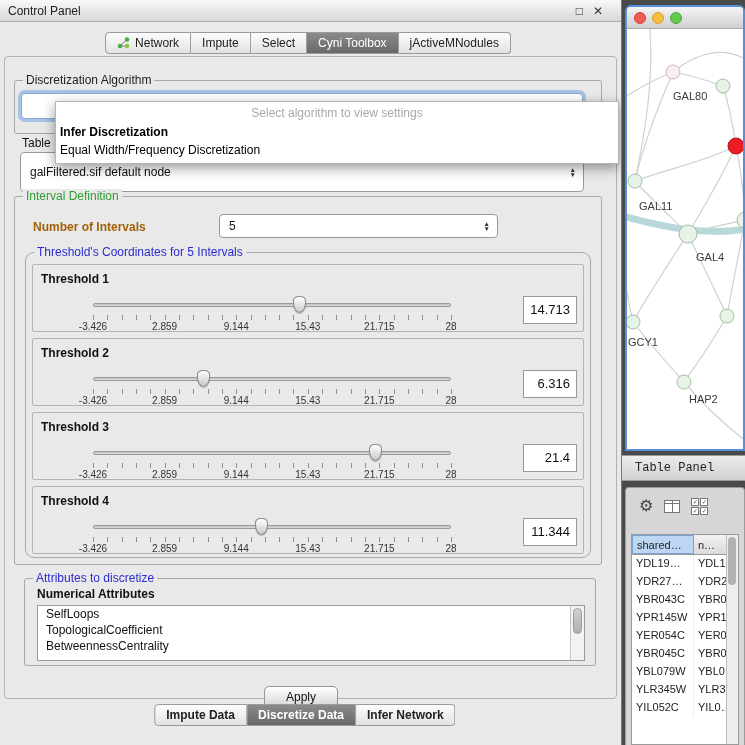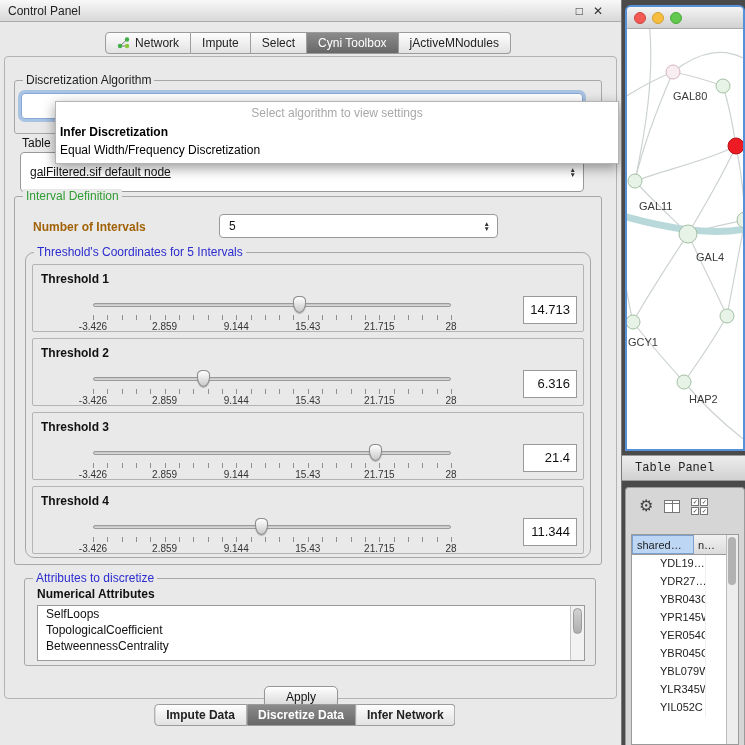--- a/index.html
+++ b/index.html
@@ -37,21 +37,21 @@
   .popup{position:absolute;left:10px;top:101px;width:564px;background:#fff;border:1px solid #b5b5b5;box-shadow:0 4px 12px rgba(0,0,0,.4);z-index:10;padding-bottom:4px;margin-left:45px;}
   .popup-prompt{text-align:center;color:#a8a8a8;font-size:12px;padding:4px 0 3px;}
   .popup-item{font-size:12px;padding:2px 4px;color:#000;cursor:pointer;}
   .popup-item.bold{font-weight:bold;}
 
   .label-plain{position:absolute;font-size:12px;color:#111;}
   .table-data-label{left:22px;top:136px;}
 
   .combo{position:absolute;background:#fff;border:1px solid #999;border-radius:4px;font-size:12px;color:#111;display:flex;align-items:center;padding:0 24px 0 9px;cursor:pointer;}
   .combo .stepper{position:absolute;right:7px;top:50%;transform:translateY(-50%);display:flex;flex-direction:column;align-items:center;font-size:6.5px;line-height:5px;color:#333;}
-  .table-data-combo{left:20px;top:152px;width:564px;height:40px;text-decoration:underline;}
+  .table-data-combo{left:20px;top:152px;width:564px;height:40px;}
 
   .interval-group{left:14px;top:196px;width:588px;height:369px;}
   .noi-label{position:absolute;left:18px;top:23px;font-size:12px;font-weight:bold;color:#a16207;}
   .noi-combo{left:204px;top:17px;width:279px;height:24px;}
   .thr-group{position:absolute;left:10px;top:55px;width:566px;height:306px;border:1px solid #a8a8a8;border-radius:9px;}
 
   .threshold-panel{position:absolute;left:6px;width:552px;height:68px;border:1px solid #b4b4b4;border-radius:2px;background:#e9e9e9;}
   .thr-label{position:absolute;left:8px;top:7px;font-size:12px;font-weight:bold;color:#111;}
   .slider{position:absolute;left:60px;top:31px;width:358px;height:17px;}
   .slider-track{position:absolute;left:0;right:0;top:7px;height:4px;background:linear-gradient(#c0c0c0,#dedede);border:1px solid #9a9a9a;border-radius:2px;}
@@ -90,21 +90,21 @@
   .checkbox-grid{display:grid;grid-template-columns:8px 8px;gap:1px;cursor:pointer;}
   .cb{width:8px;height:8px;background:#fff;border:1px solid #777;font-size:6px;line-height:6px;color:#333;text-align:center;}
   .cb::before{content:"\2713";}
 
   .ntable{position:absolute;left:5px;top:46px;width:108px;bottom:0;background:#fff;border:1px solid #9a9a9a;overflow:hidden;}
   .thead{display:flex;height:20px;background:linear-gradient(#f2f2f2,#dbdbdb);border-bottom:1px solid #9a9a9a;}
   .th{font-size:11px;color:#222;display:flex;align-items:center;padding:0 4px;border-right:1px solid #9a9a9a;overflow:hidden;white-space:nowrap;cursor:pointer;}
   .th.c0{width:62px;background:#bcd6f4;border:1px solid #7ba2cf;}
   .th.c1{flex:1;}
   .trow{display:flex;height:18px;cursor:pointer;}
-  .tcell{font-size:11px;color:#222;padding:2px 4px;white-space:nowrap;overflow:hidden;margin-left:24px;}
+  .tcell{font-size:11px;color:#222;padding:2px 4px;white-space:nowrap;overflow:hidden;}
   .tcell.c0{width:62px;border-right:1px solid #eee;}
   .tcell.c1{flex:1;}
   .table-scrollbar{position:absolute;right:0;top:0;bottom:0;width:12px;background:#ededed;border-left:1px solid #bdbdbd;cursor:pointer;}
   .table-scroll-thumb{position:absolute;left:1px;top:2px;width:8px;height:48px;border-radius:4px;background:#b2b2b2;}
 </style>
 </head>
 <body>
 
 <div class="stage">
 

